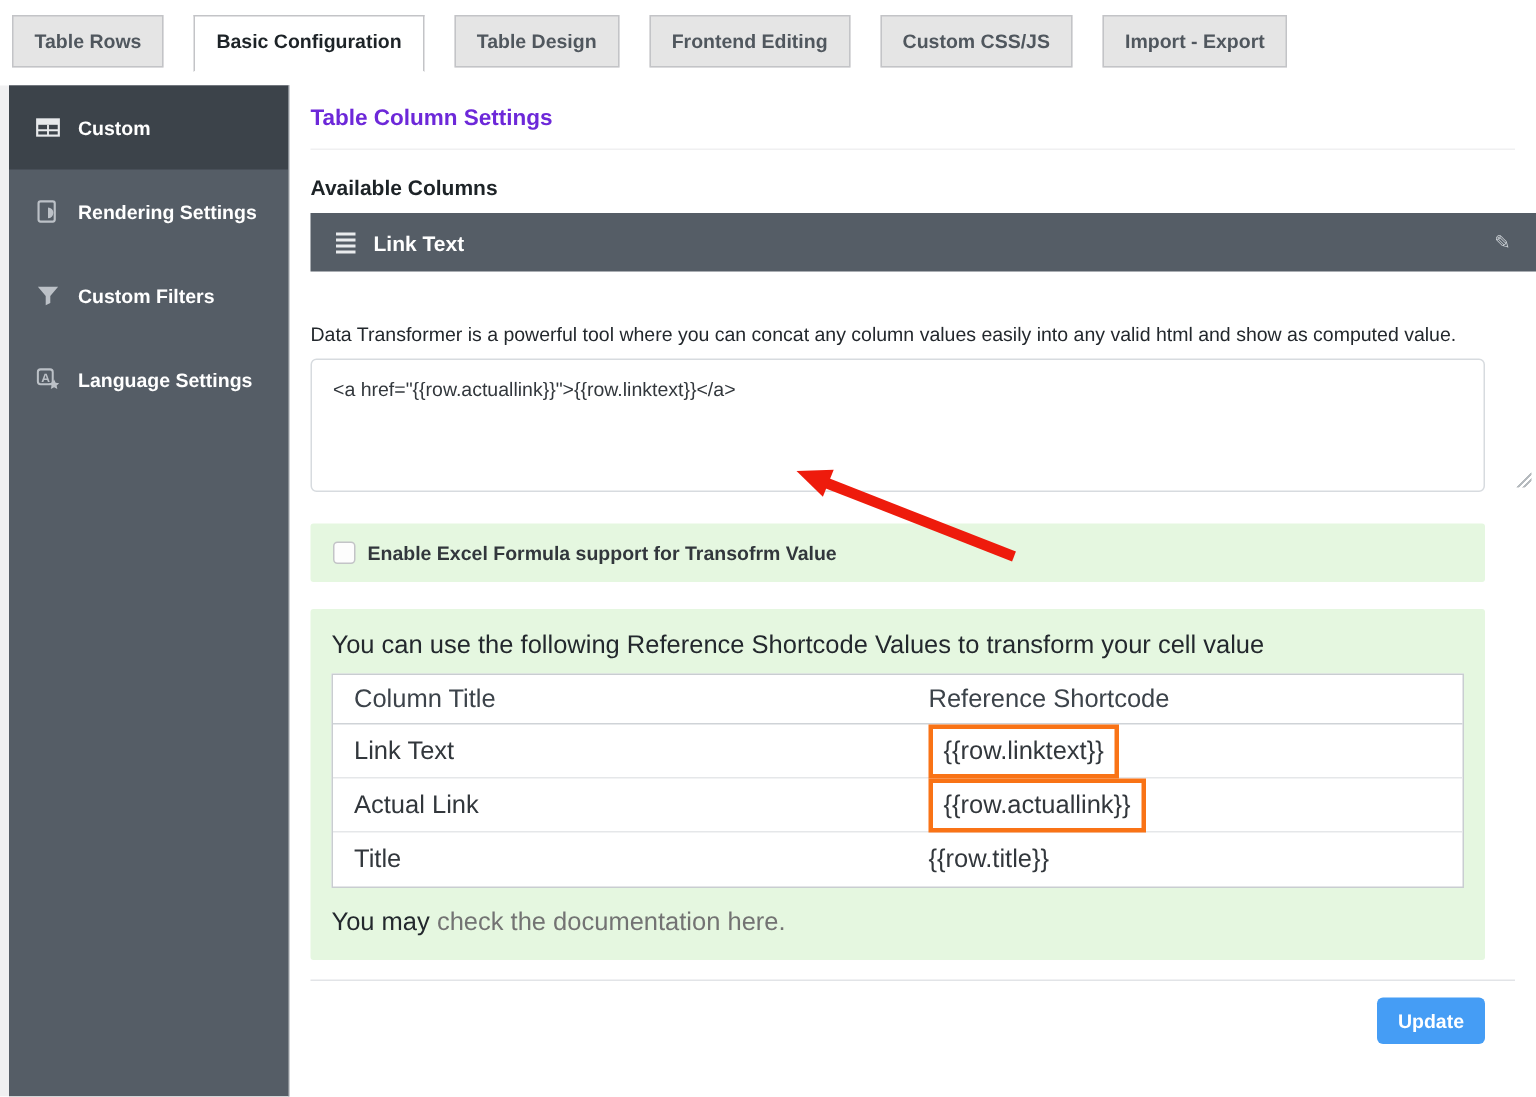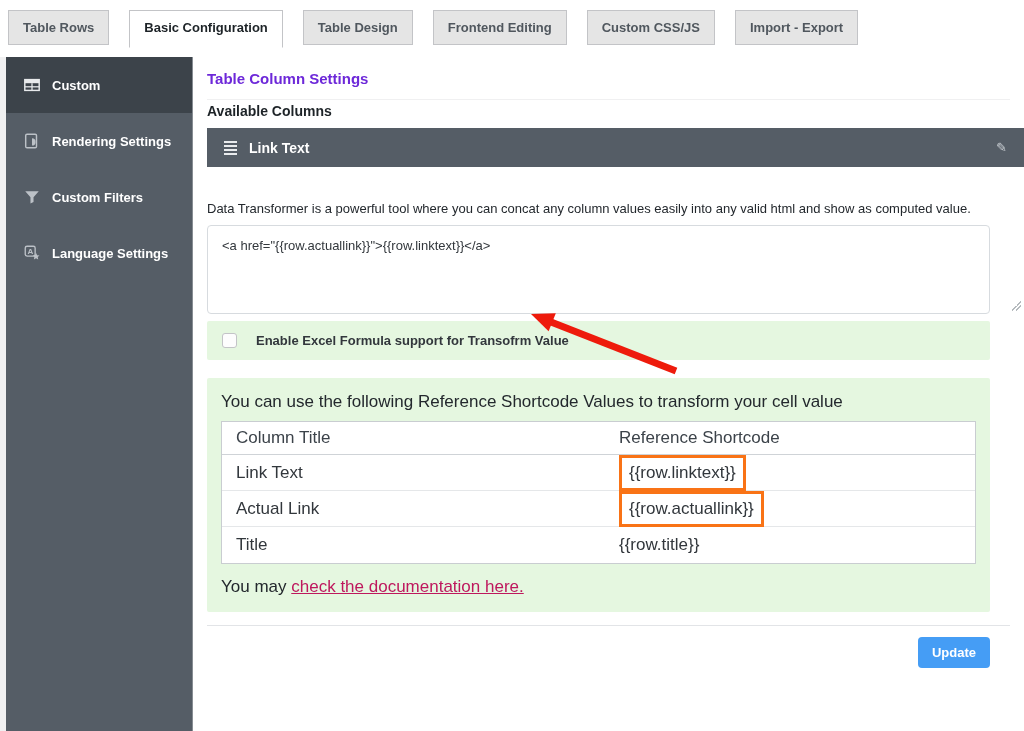--- a/index.html
+++ b/index.html
@@ -20,21 +20,21 @@
                font-weight:600; cursor:pointer; }
   .side-item.active { background:#3c434a; }
   .side-item svg { width:18px; height:18px; color:#bcc1c7; flex-shrink:0; }
   .side-item.active svg { color:#e8eaec; }
 
   .main { flex:1; background:#fff; padding:13px 0 0 14px; }
   .narrow { width:783px; }
 
   .page-title { font-size:15px; font-weight:bold; color:#6d28d9; padding-bottom:12px;
                 border-bottom:1px solid #f0f0f1; margin-right:14px; }
-  .section-heading { font-size:14px; font-weight:bold; color:#1d2327; margin-top:3px; }
+  .section-heading { font-size:14px; font-weight:bold; color:#1d2327; margin-top:17px; }
 
   
   .panel-header { margin-top:9px; height:39px; background:#555d66; display:flex; align-items:center;
                   padding:0 17px; }
   .drag-icon { display:inline-flex; flex-direction:column; gap:2px; cursor:grab; }
   .drag-icon i { display:block; width:13px; height:2px; background:#e9ebed; }
   .panel-title { color:#fff; font-size:14px; font-weight:600; margin-left:12px; }
   .pencil-icon { margin-left:auto; color:#c9ced3; font-size:13px; cursor:pointer; transform:rotate(0deg); }
 
   
@@ -45,40 +45,40 @@
   .description { margin-top:34px; font-size:13px; color:#23282d; }
 
   .code-wrap { position:relative; margin-top:9px; }
   textarea.code-area { display:block; width:783px; height:89px; border:1px solid #d7dbdf; border-radius:4px;
                        padding:12px 14px; font-family:"Liberation Sans", sans-serif; font-size:13px;
                        color:#32373c; resize:none; outline:none; background:#fff; }
   .resize-grip { position:absolute; right:3px; bottom:3px; width:10px; height:10px; pointer-events:none;
     background:linear-gradient(135deg, transparent 0 50%, #b5babe 50% 57%, transparent 57% 70%, #b5babe 70% 77%, transparent 77%); }
 
   
-  .excel-box { margin-top:7px; height:39px; background:#e5f7e0; border-radius:2px; display:flex;
-               align-items:center; padding:0 15px; gap:19px; }
+  .excel-box { margin-top:21px; height:39px; background:#e5f7e0; border-radius:2px; display:flex;
+               align-items:center; padding:0 15px; gap:8px; }
   .checkbox { width:15px; height:15px; background:#fdfdfd; border:1px solid #c3c4c7; border-radius:3px;
               cursor:pointer; flex-shrink:0; }
   .excel-label { font-size:13px; font-weight:600; color:#32373c; }
 
   
   .reference-box { margin-top:18px; background:#e5f7e0; border-radius:2px; padding:14px 14px 15px 14px;
                    font-size:17px; }
   .ref-intro { color:#23282d; }
   .ref-table { background:#fff; border:1px solid #c9cdd1; margin-top:9px; }
   .ref-row { display:flex; align-items:center; padding:0 14px; height:36px; border-bottom:1px solid #e5e7e9;
              color:#32373c; }
   .ref-row.header { height:33px; border-bottom:1px solid #cfd3d7; color:#3c434a; }
   .ref-row:last-child { border-bottom:none; }
   .col-title { width:383px; flex-shrink:0; }
   .shortcode { display:inline-block; }
   .shortcode.highlighted { border:3px solid #f97316; padding:5px 7px; margin:-5px 0; }
   .ref-footer { margin-top:13px; color:#23282d; }
-  .ref-footer a { color:#be185d; text-decoration:underline; cursor:pointer; }
+  .ref-footer a { color:#737373; cursor:pointer; }
 
   .divider { border-top:1px solid #e2e4e7; margin:13px 14px 0 0; }
   .update-row { display:flex; justify-content:flex-end; margin-top:11px; }
   .update-btn { background:#459df5; color:#fff; border:none; border-radius:4px; font-family:"Liberation Sans",sans-serif;
                 font-size:13px; font-weight:600; padding:8px 14px; cursor:pointer; }
 
   
   .annotation-arrow { position:absolute; left:0; top:0; pointer-events:none; z-index:40; }
 </style>
 </head>

